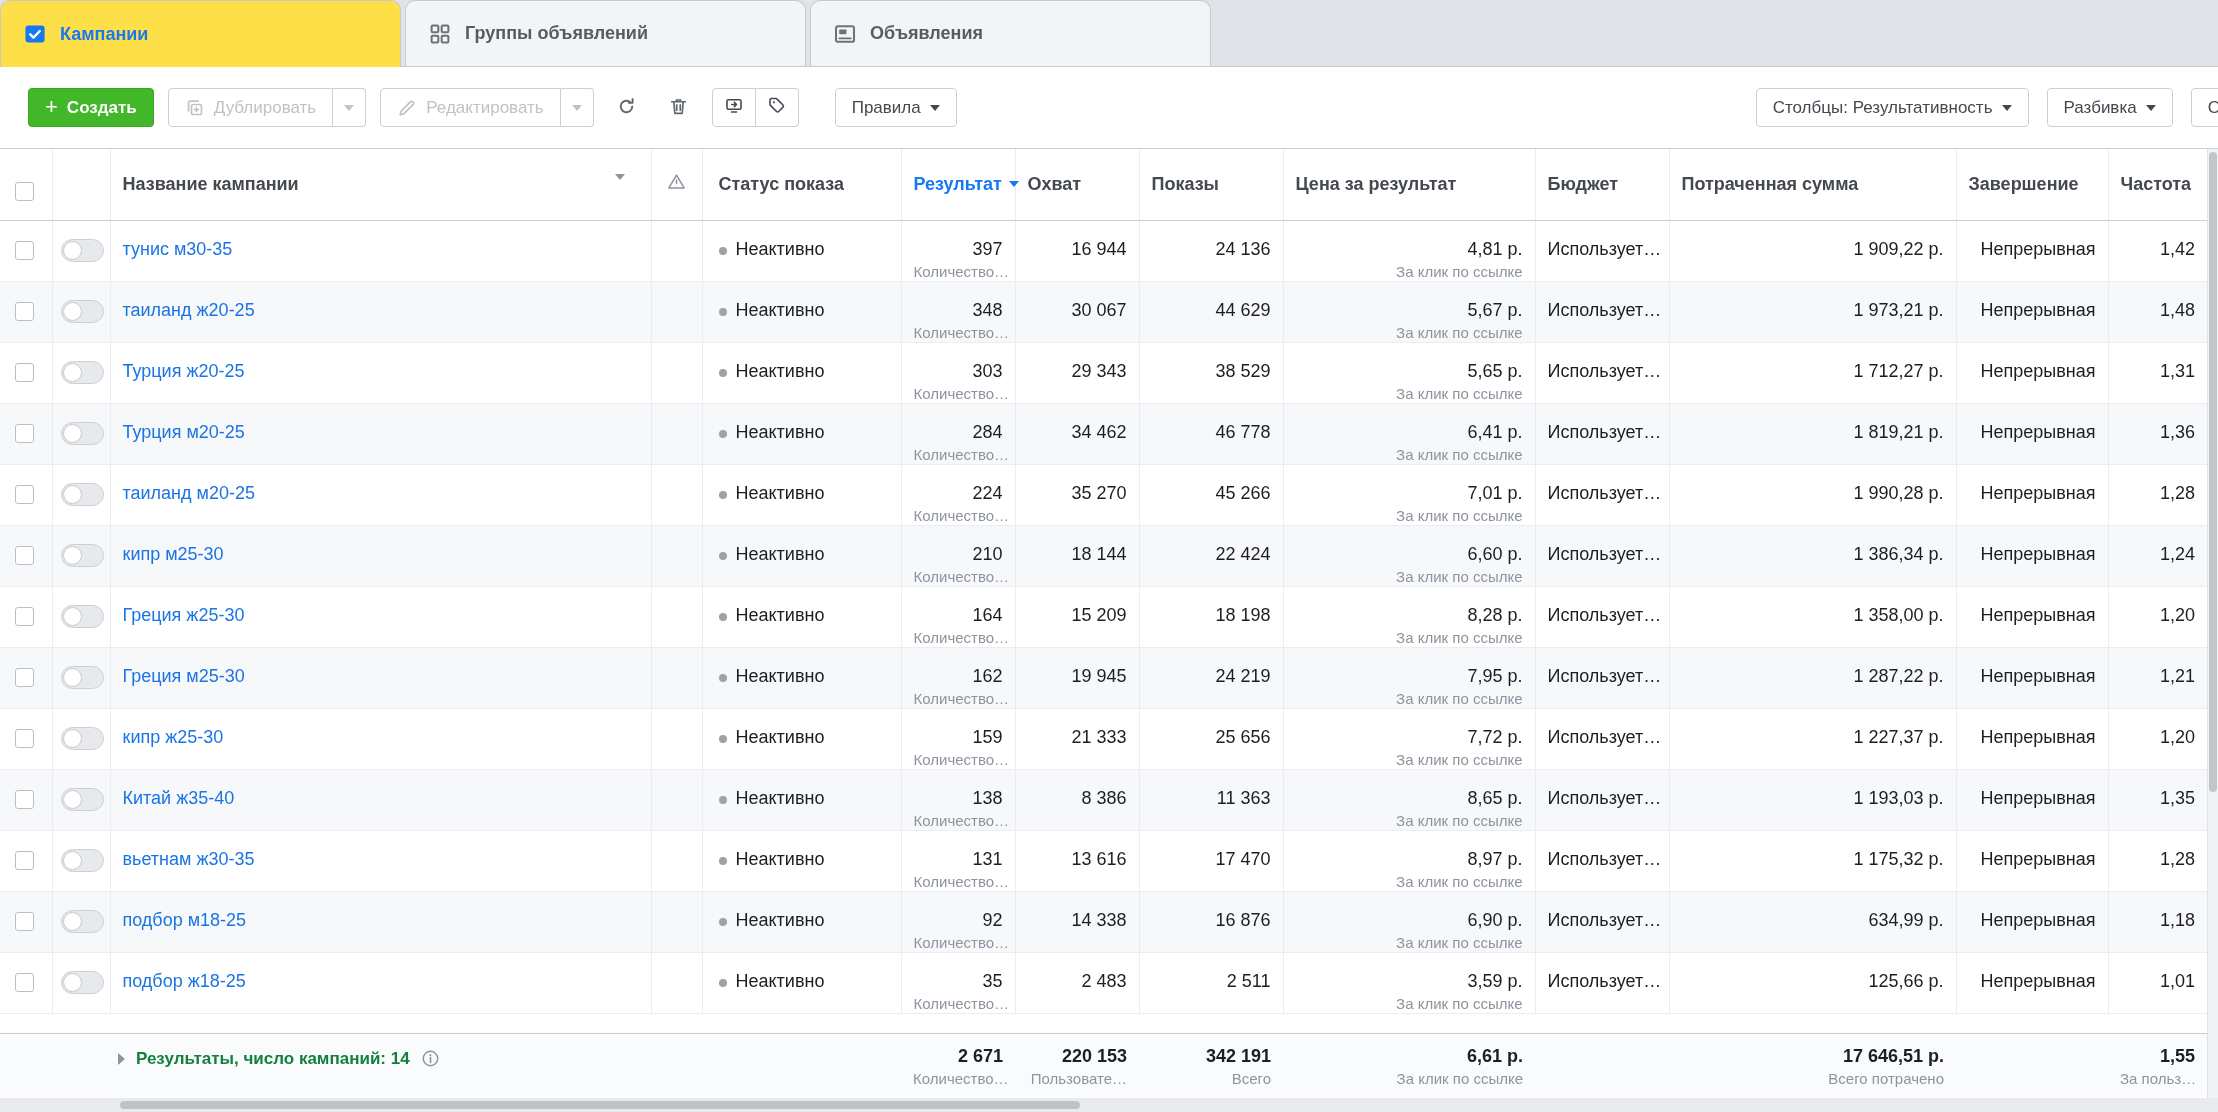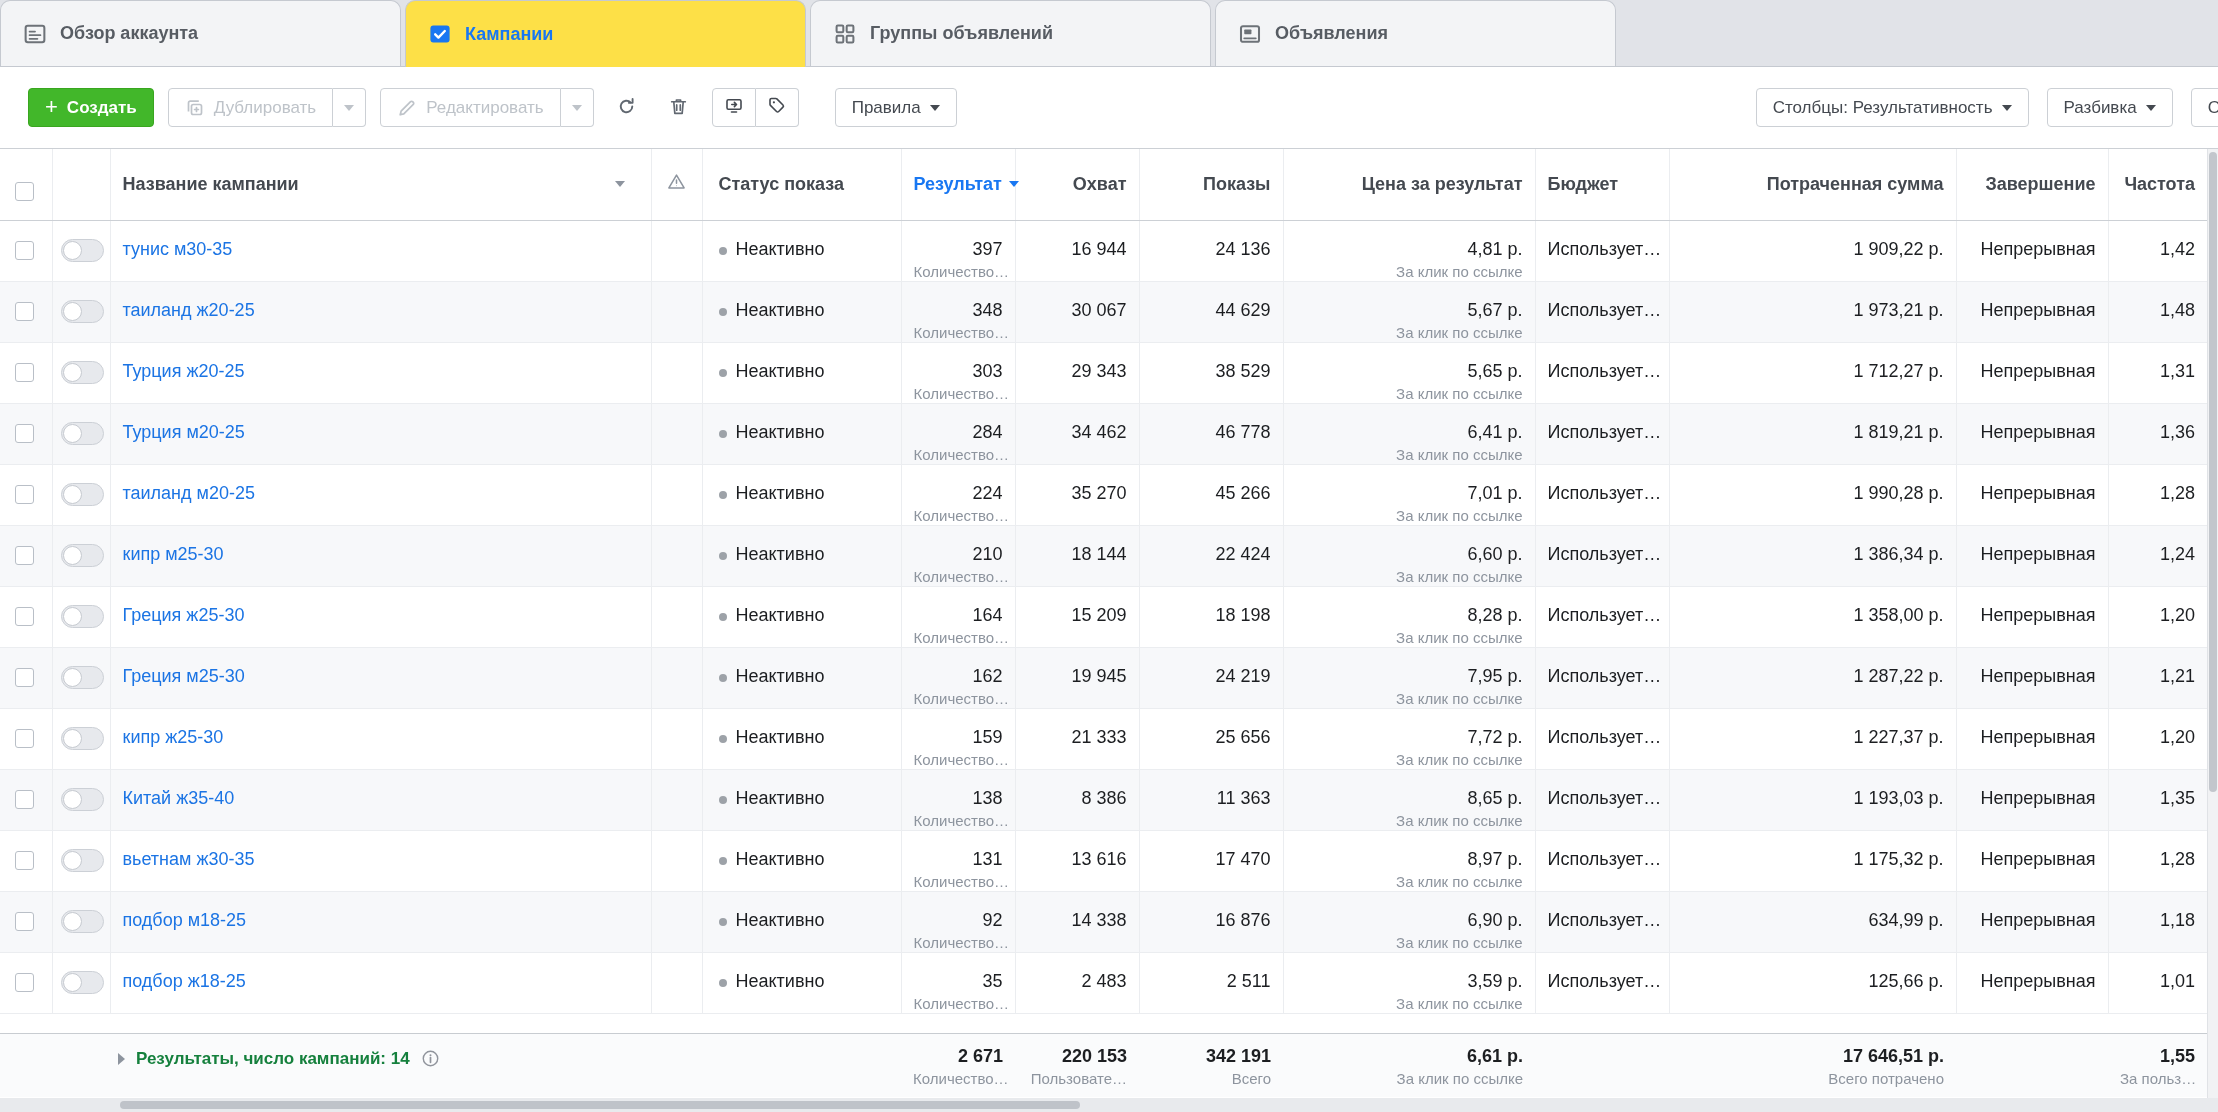--- a/index.html
+++ b/index.html
@@ -30,22 +30,22 @@
   .caret-sm{border-left-width:5px;border-right-width:5px;border-top-width:6px}
   .toolbar-right{margin-left:auto;display:flex;gap:18px;align-items:center;margin-right:-46px}
   .btn-icon{display:inline-flex;align-items:center}
 
   
   .table-region{flex:1;position:relative;background:#fff;border-top:1px solid #ccd0d5;overflow:hidden}
   table{border-collapse:collapse;table-layout:fixed;width:2207px}
   th,td{border-right:1px solid #ebedf0}
   th:last-child,td:last-child{border-right:none}
   thead th{height:71px;vertical-align:middle;font-size:18px;font-weight:700;color:#444950;text-align:left;padding:0 12px;border-bottom:1px solid #ccd0d5;background:#fff}
-  thead th.r{text-align:right}
-  .th-flex{display:flex;align-items:center;justify-content:space-between;padding-right:14px;color:#8d949e}
+  thead th.r{}
+  .th-flex{display:flex;align-items:flex-start;justify-content:space-between;padding-right:14px;color:#8d949e}
   .th-flex .hlabel{color:#444950}
   .th-result{display:inline-flex;align-items:center;gap:7px;color:#1877f2}
   .th-center{text-align:center !important;padding:0 !important}
 
   .body-row{height:61px}
   .body-row td{vertical-align:top;padding:18px 12px 0 12px;border-bottom:1px solid #ebedf0;background:#fff}
   .body-row.alt td{background:#f7f8fa}
   .main{font-size:18px;line-height:20px;white-space:nowrap}
   .sub{font-size:15px;line-height:17px;color:#8d949e;margin-top:4px;white-space:nowrap}
   .num{text-align:right}
@@ -74,29 +74,20 @@
   .vthumb{position:absolute;top:3px;left:1px;width:8px;height:640px;background:#c2c6cc;border-radius:4px}
   .hscrollbar{height:14px;flex:none;background:#e8eaed;position:relative}
   .hthumb{position:absolute;top:3px;left:120px;width:960px;height:8px;background:#bfc3c9;border-radius:4px}
 </style>
 </head>
 <body>
 
 <div class="app">
 
   <div class="tabbar">
-    <div class="tab">
-      <span class="tab-icon">
-        <svg width="24" height="24" viewBox="0 0 20 20">
-            <rect x="2.2" y="3.2" width="15.6" height="13.6" rx="1.8" fill="none" stroke="currentColor" stroke-width="1.7"></rect>
-            <path d="M5.5 8h4.5M5.5 11h9M5.5 14h6.5" stroke="currentColor" stroke-width="1.5" stroke-linecap="round" fill="none"></path>
-          </svg>
-      </span>
-      <span class="tab-label">Обзор аккаунта</span>
-    </div>
     <div class="tab active">
       <span class="tab-icon">
         <svg width="24" height="24" viewBox="0 0 20 20">
             <rect x="2" y="3" width="16" height="14" rx="2.5" fill="currentColor"></rect>
             <path d="M6 10.3l2.7 2.7 5.3-5.5" stroke="#fff" stroke-width="2" fill="none" stroke-linecap="round" stroke-linejoin="round"></path>
           </svg>
       </span>
       <span class="tab-label">Кампании</span>
     </div>
     <div class="tab">

